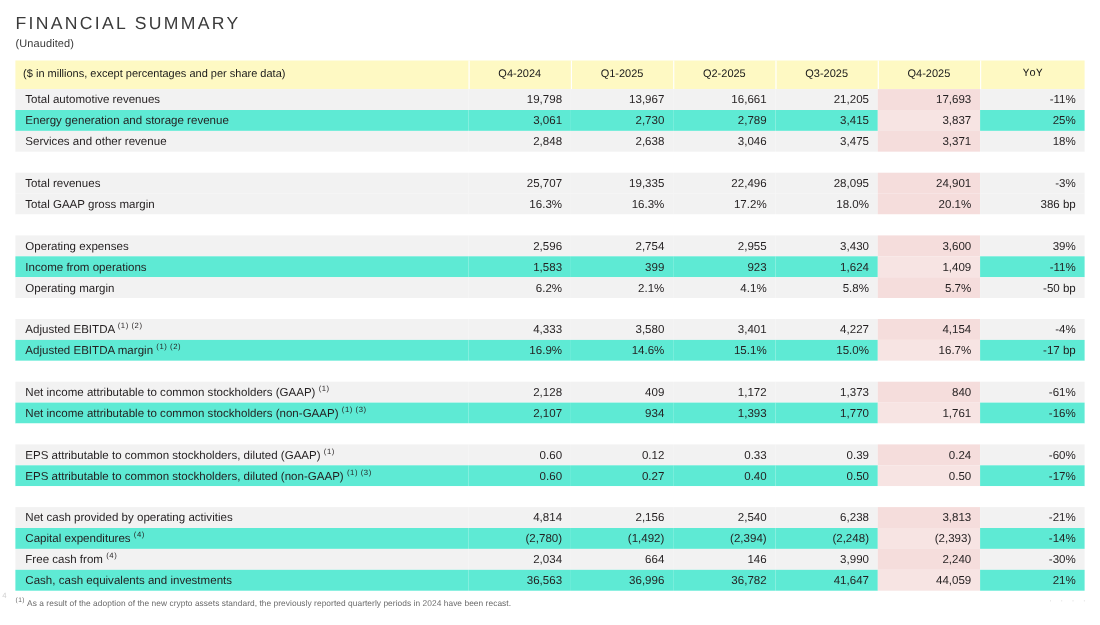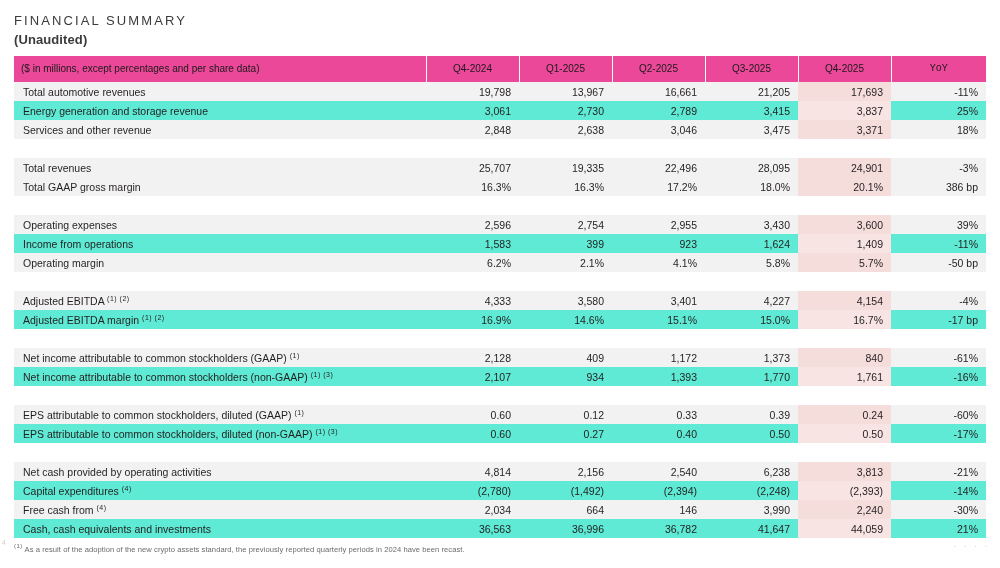--- a/index.html
+++ b/index.html
@@ -18,45 +18,44 @@
     position: relative;
     width: 1000px;
     height: 568px;
     padding: 0;
     box-sizing: border-box;
   }
   .title-block {
     padding: 13px 0 0 14px;
   }
   .doc-title {
-    font-size: 13px;
+    font-size: 16px;
     letter-spacing: 2.1px;
     color: #3b3b3b;
     font-weight: 400;
   }
   .doc-subtitle {
-    font-size: 13px;
+    font-size: 10px;
     color: #3b3b3b;
     margin-top: 4px;
     letter-spacing: 0.1px;
-    font-weight: bold;
   }
   table.fin {
     border-collapse: collapse;
     width: 972px;
     margin: 9px 0 0 14px;
     table-layout: fixed;
     font-size: 10.5px;
   }
   table.fin col.c-label { width: 412px; }
   table.fin col.c-q { width: 93px; }
   table.fin col.c-yoy { width: 95px; }
 
   table.fin thead th {
-    background: #ec4899;
+    background: #fef9c3;
     color: #1a1a1a;
     font-weight: 400;
     font-size: 10px;
     padding: 4px 8px 5px 8px;
     border-right: 1px solid #ffffff;
     text-align: center;
     vertical-align: middle;
     height: 17px;
     margin-top: 20px;
   }

